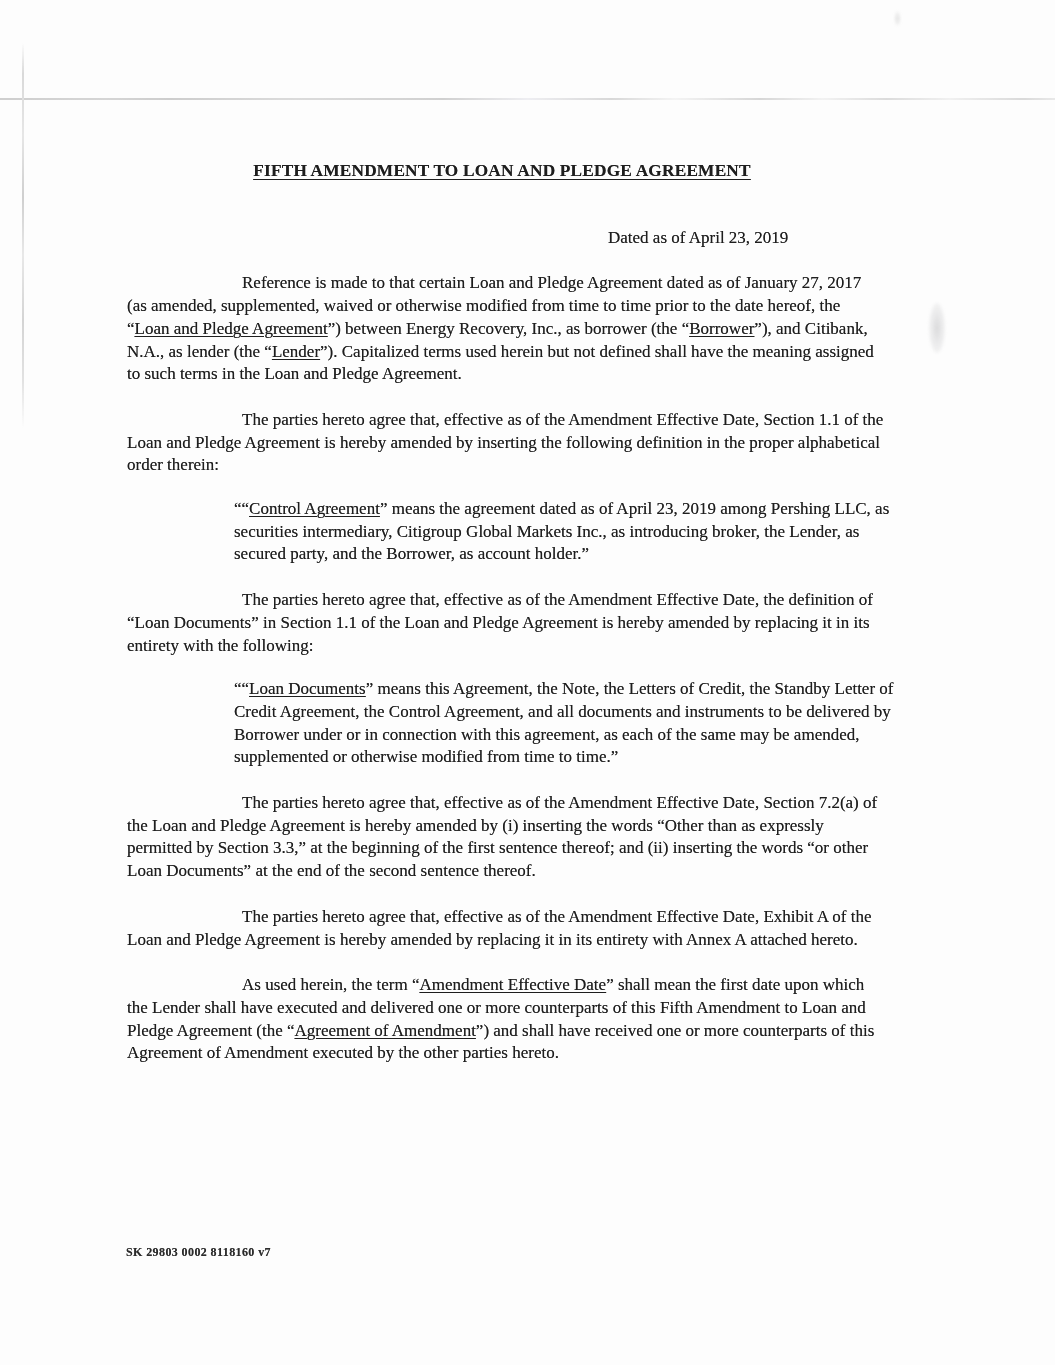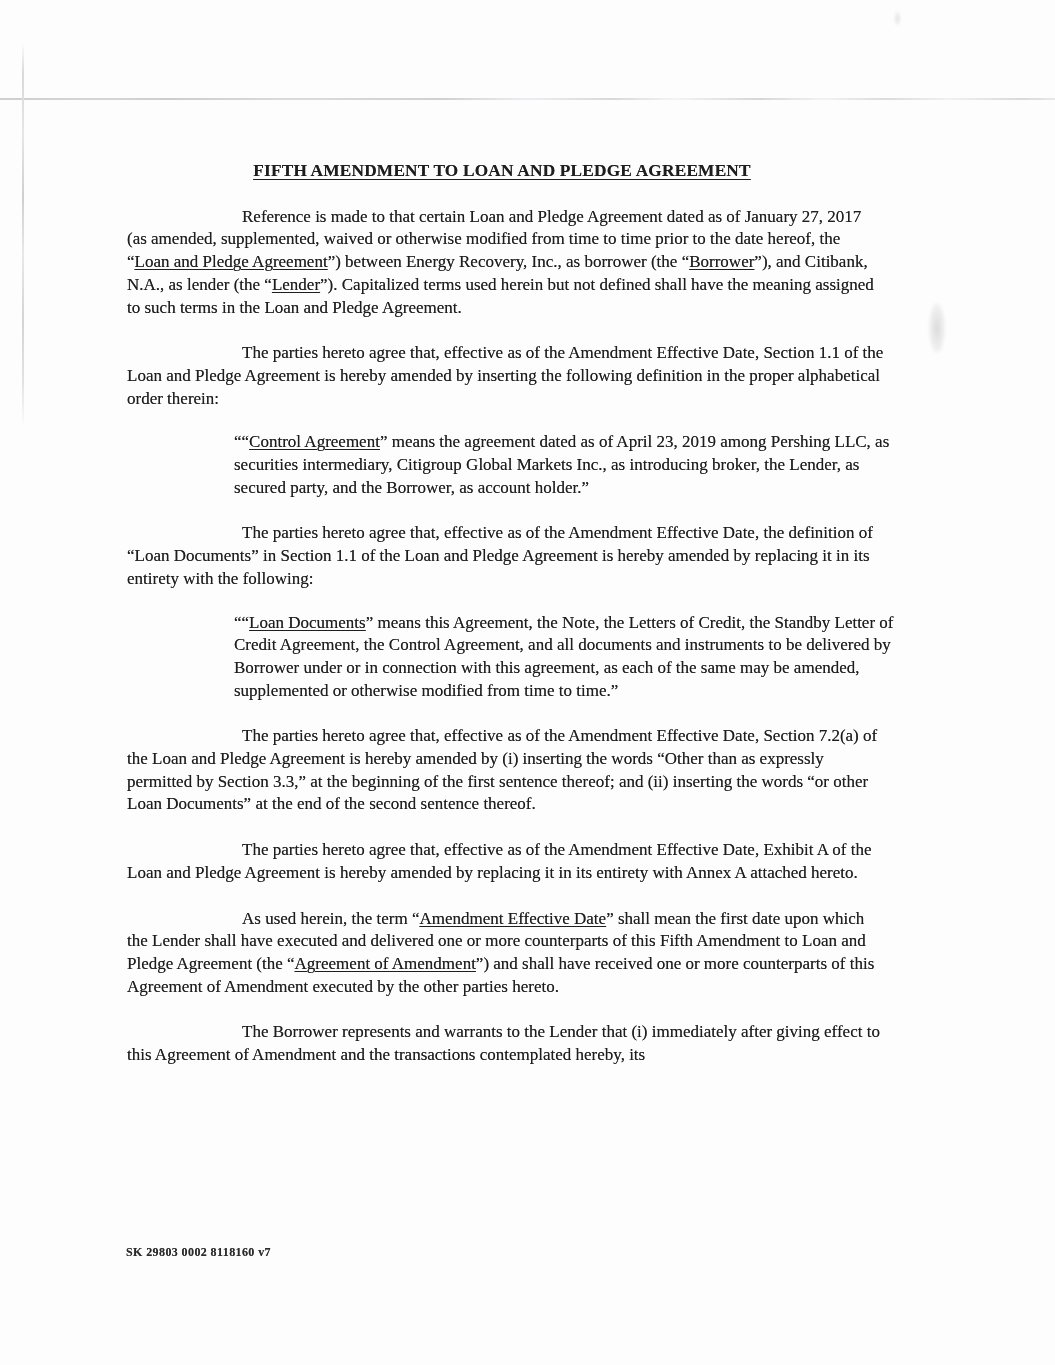--- a/index.html
+++ b/index.html
@@ -115,28 +115,28 @@
 
 <div class="page">
 
   <div class="scan-hline"></div>
   <div class="scan-vline"></div>
   <div class="scan-smudge"></div>
   <div class="scan-mark-topright"></div>
 
   <div class="content">
     <h1 class="doc-title">FIFTH AMENDMENT TO LOAN AND PLEDGE AGREEMENT</h1>
+    <p class="dated">Dated as of April 23, 2019</p>
     <div>
         <p class="body"><span>Reference is made to that certain Loan and Pledge Agreement dated as of January 27, 2017 (as amended, supplemented, waived or otherwise modified from time to time prior to the date hereof, the “</span><span class="u">Loan and Pledge Agreement</span><span>”) between Energy Recovery, Inc., as borrower (the “</span><span class="u">Borrower</span><span>”), and Citibank, N.A., as lender (the “</span><span class="u">Lender</span><span>”). Capitalized terms used herein but not defined shall have the meaning assigned to such terms in the Loan and Pledge Agreement.</span></p>
         <p class="body"><span>The parties hereto agree that, effective as of the Amendment Effective Date, Section 1.1 of the Loan and Pledge Agreement is hereby amended by inserting the following definition in the proper alphabetical order therein:</span></p>
         <p class="quote"><span>““</span><span class="u">Control Agreement</span><span>” means the agreement dated as of April 23, 2019 among Pershing LLC, as securities intermediary, Citigroup Global Markets Inc., as introducing broker, the Lender, as secured party, and the Borrower, as account holder.”</span></p>
         <p class="body"><span>The parties hereto agree that, effective as of the Amendment Effective Date, the definition of “Loan Documents” in Section 1.1 of the Loan and Pledge Agreement is hereby amended by replacing it in its entirety with the following:</span></p>
         <p class="quote"><span>““</span><span class="u">Loan Documents</span><span>” means this Agreement, the Note, the Letters of Credit, the Standby Letter of Credit Agreement, the Control Agreement, and all documents and instruments to be delivered by Borrower under or in connection with this agreement, as each of the same may be amended, supplemented or otherwise modified from time to time.”</span></p>
         <p class="body"><span>The parties hereto agree that, effective as of the Amendment Effective Date, Section 7.2(a) of the Loan and Pledge Agreement is hereby amended by (i) inserting the words “Other than as expressly permitted by Section 3.3,” at the beginning of the first sentence thereof; and (ii) inserting the words “or other Loan Documents” at the end of the second sentence thereof.</span></p>
         <p class="body"><span>The parties hereto agree that, effective as of the Amendment Effective Date, Exhibit A of the Loan and Pledge Agreement is hereby amended by replacing it in its entirety with Annex A attached hereto.</span></p>
         <p class="body"><span>As used herein, the term “</span><span class="u">Amendment Effective Date</span><span>” shall mean the first date upon which the Lender shall have executed and delivered one or more counterparts of this Fifth Amendment to Loan and Pledge Agreement (the “</span><span class="u">Agreement of Amendment</span><span>”) and shall have received one or more counterparts of this Agreement of Amendment executed by the other parties hereto.</span></p>
-        <p class="body"><span>The Borrower represents and warrants to the Lender that (i) immediately after giving effect to this Agreement of Amendment and the transactions contemplated hereby, its</span></p>
       </div>
   </div>
 
   <div class="doc-footer">SK 29803 0002 8118160 v7</div>
 
 </div>
 
 </body></html>

